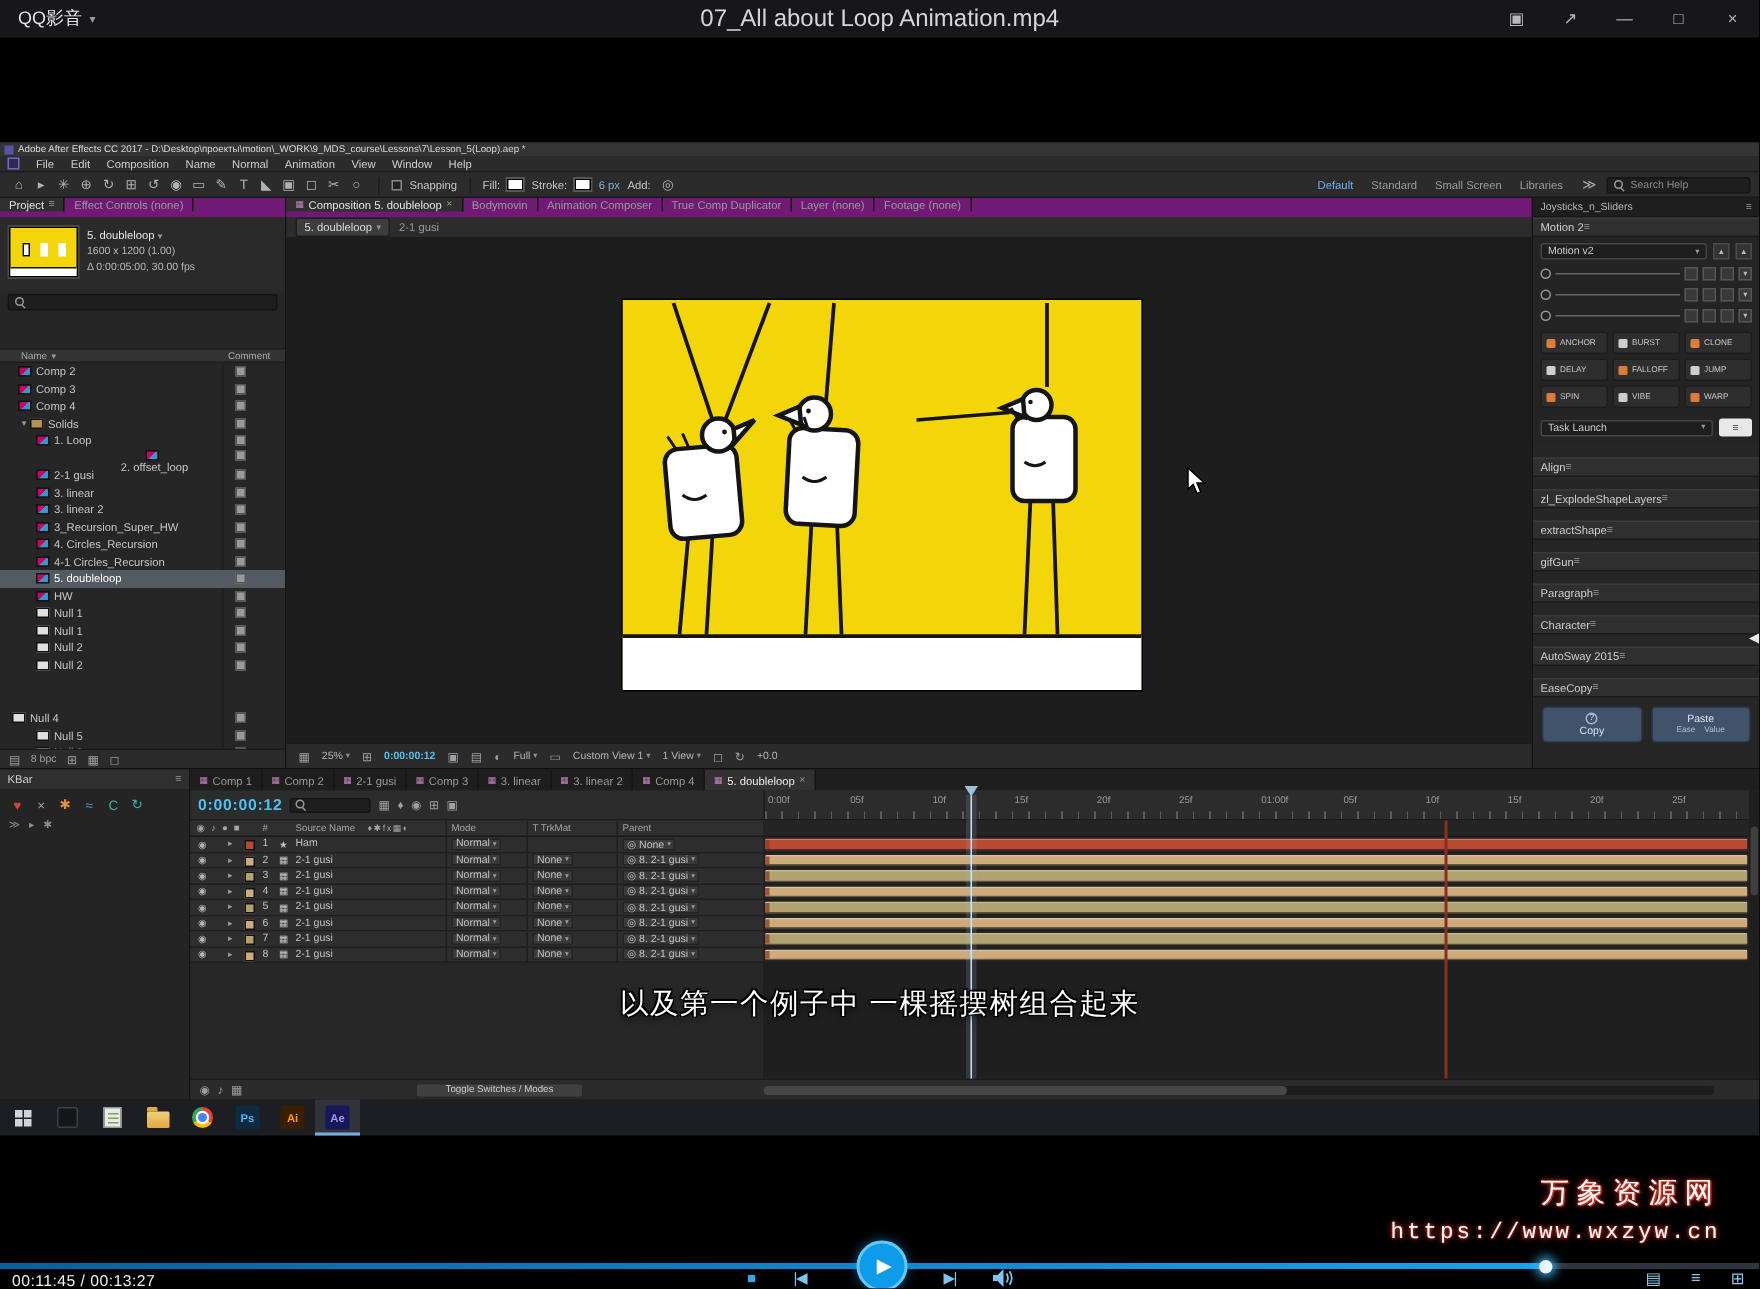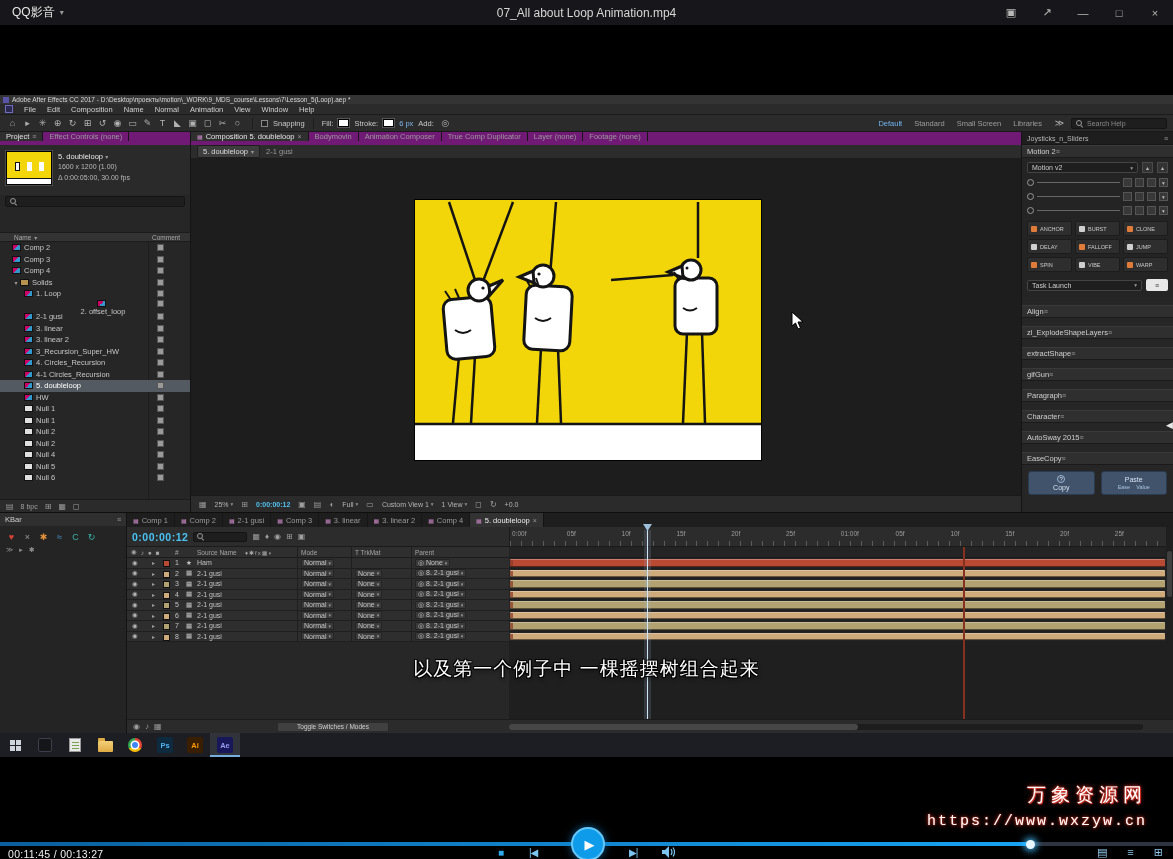--- a/index.html
+++ b/index.html
@@ -3,21 +3,21 @@
 <meta charset="utf-8">
 <style>
 *{margin:0;padding:0;box-sizing:border-box}
 html,body{background:#000}
 #stage{position:relative;width:1173px;height:859px;margin:0 auto;background:#000;overflow:hidden;font-family:"Liberation Sans","DejaVu Sans",sans-serif;color:#ccc}
 
 
 #titlebar{position:absolute;left:0;top:0;width:1173px;height:25px;background:#17171b;display:flex;align-items:center;z-index:9}
 #app-name{display:flex;align-items:center;gap:5px;margin-left:12px;font-size:12px;color:#e8e8e8;z-index:2}
 #app-name .caret{font-size:8px;color:#9a9a9a}
-#window-title{position:absolute;left:0;right:0;text-align:center;font-size:12px;color:#d6d6d6}
+#window-title{position:absolute;left:0;right:0;text-align:center;font-size:16px;color:#d6d6d6}
 #title-icons{margin-left:auto;display:flex;align-items:center;z-index:2}
 .tb-icon{width:36px;height:25px;display:flex;align-items:center;justify-content:center;font-size:11px;color:#b9b9b9}
 
 
 #ae{position:absolute;left:0;top:95px;width:1173px;height:638px;background:#272727;font-size:8px}
 #ae-titlebar{height:9px;background:#343434;color:#d8d8d8;font-size:6.5px;display:flex;align-items:center;gap:3px;padding-left:3px;white-space:nowrap;overflow:hidden}
 .ae-logo-mini{width:6px;height:6px;background:#5a54a8;flex:0 0 auto}
 #ae-menubar{height:11px;background:#2b2b2b;border-bottom:1px solid #1b1b1b;display:flex;align-items:center;gap:11px;padding-left:5px;font-size:7.5px;color:#d0d0d0}
 .ae-logo{width:8px;height:8px;background:#2d2a52;border:1px solid #6f6bc0;flex:0 0 auto}
 #ae-toolbar{height:17px;background:#2b2b2b;border-bottom:1px solid #191919;display:flex;align-items:center;gap:5px;padding:0 6px;font-size:7.5px;color:#c9c9c9;white-space:nowrap}
@@ -421,21 +421,21 @@
               <span class="picon solid"></span>
               <span class="plabel">Null 2</span>
               <span class="pchip"></span>
             </div>
             <div class="prow" style="padding-left: 16px;">
               <span class="chev"></span>
               <span class="picon solid"></span>
               <span class="plabel">Null 2</span>
               <span class="pchip"></span>
             </div>
-            <div class="prow" style="padding-left: 16px;">
+            <div class="prow" style=" margin-top: 24px;">
               <span class="chev"></span>
               <span class="picon solid"></span>
               <span class="plabel">Null 4</span>
               <span class="pchip"></span>
             </div>
             <div class="prow" style="padding-left: 16px;">
               <span class="chev"></span>
               <span class="picon solid"></span>
               <span class="plabel">Null 5</span>
               <span class="pchip"></span>

